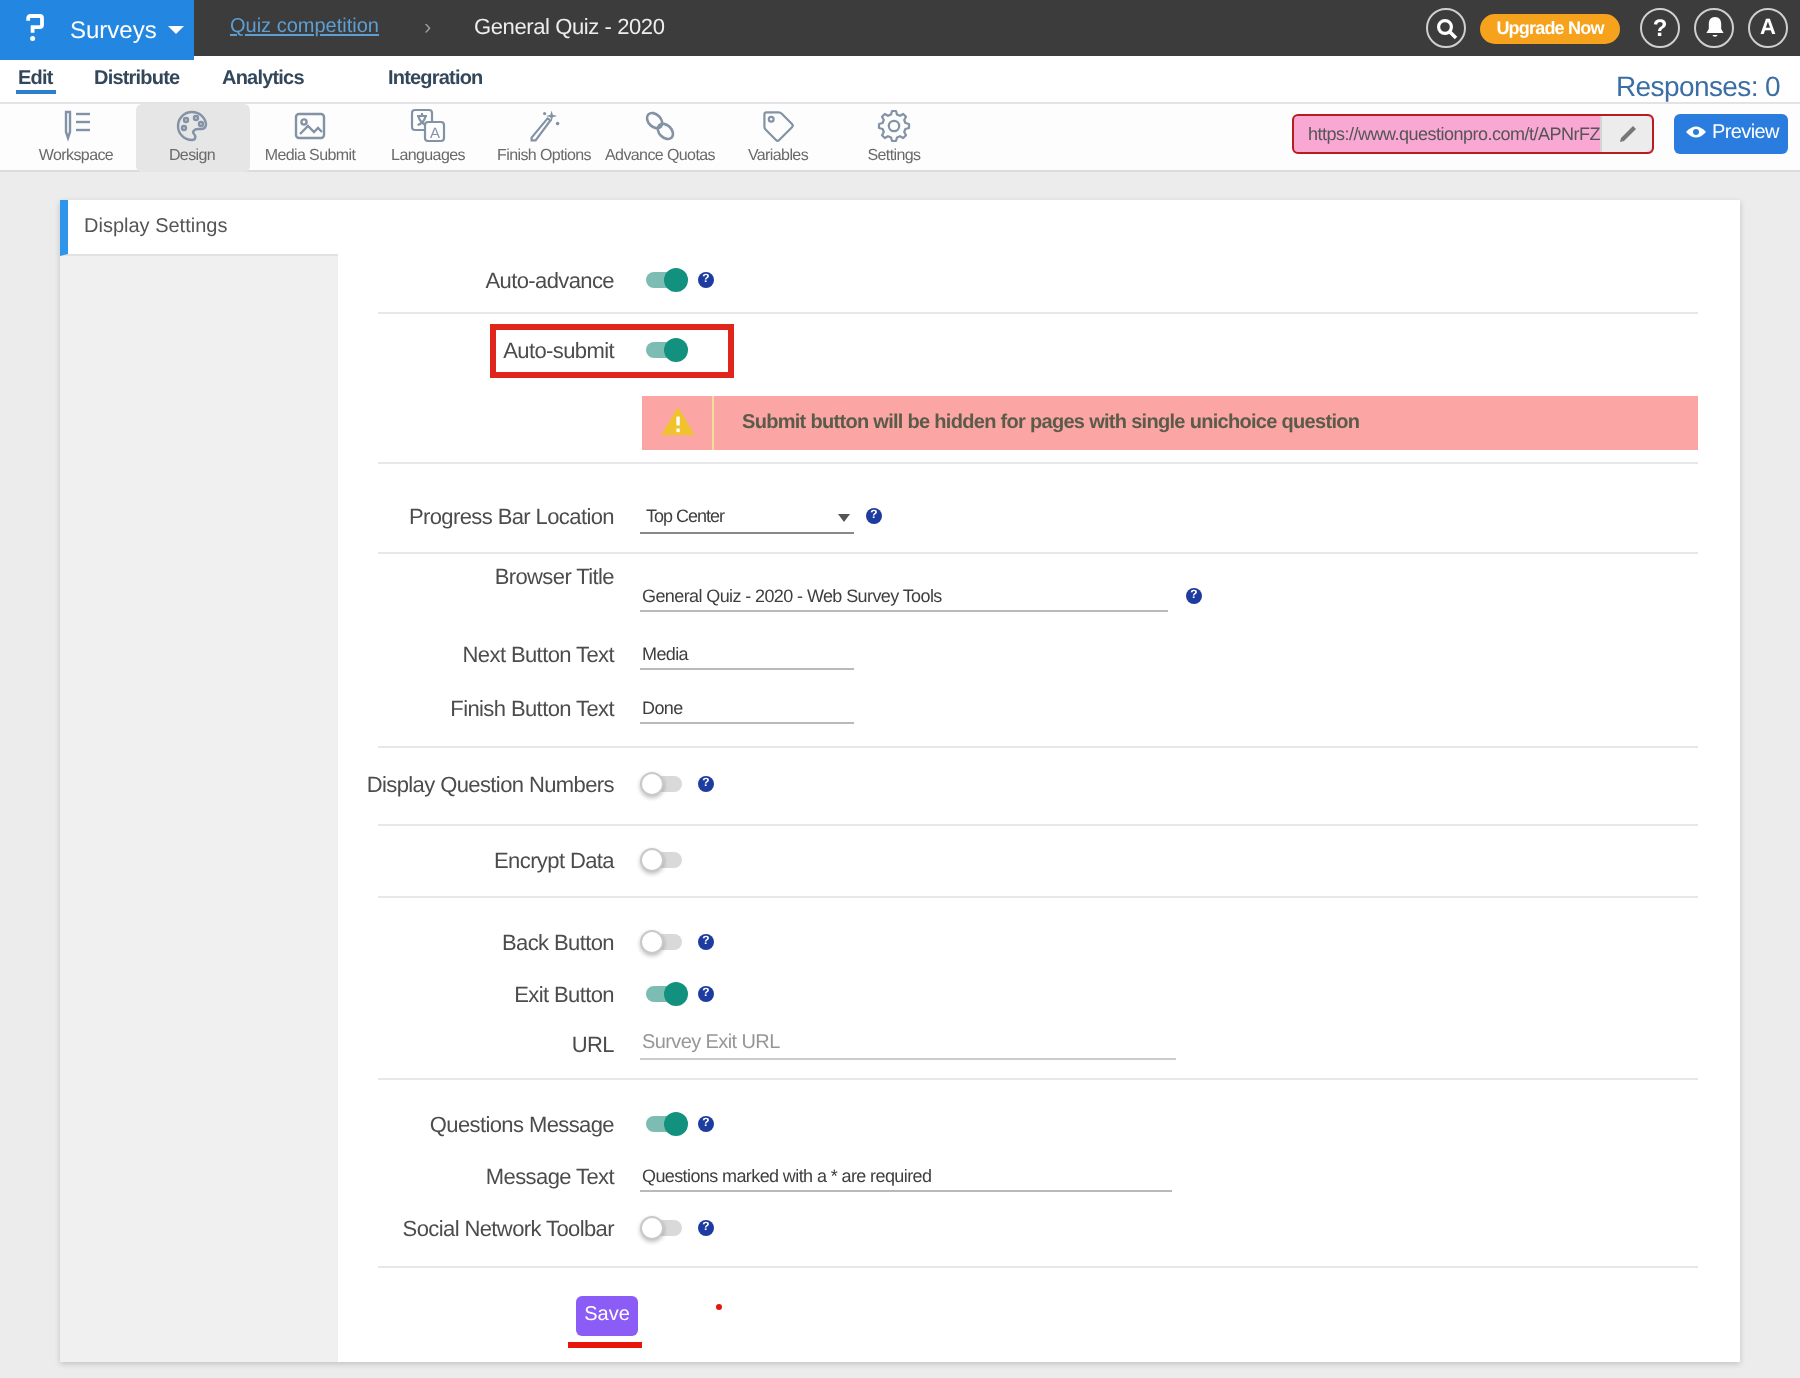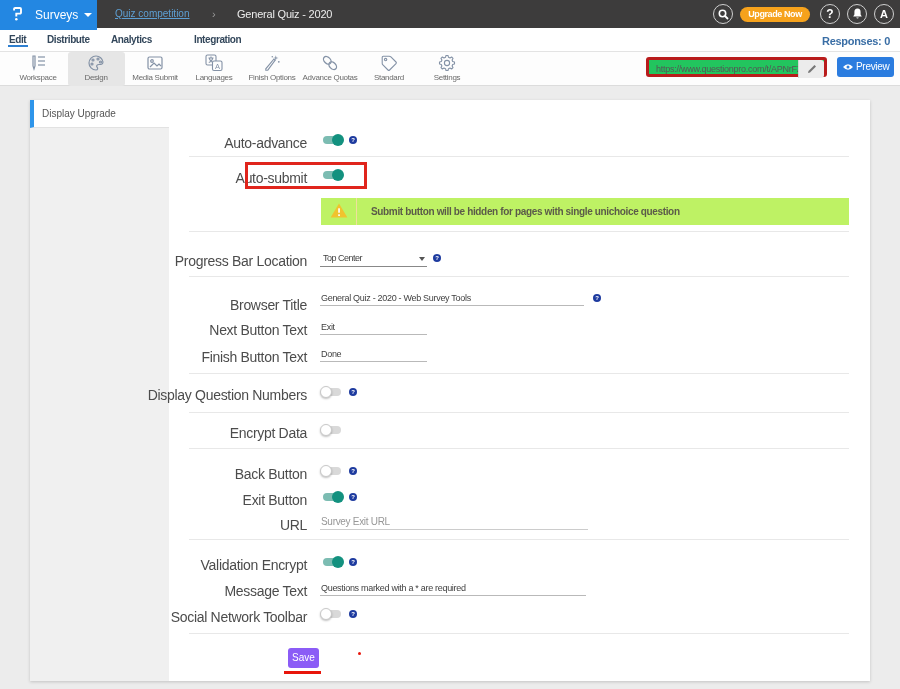--- a/index.html
+++ b/index.html
@@ -14,57 +14,57 @@
 #logo .caret { position:absolute; left:84px; top:13px; width:0; height:0; border-left:4px solid transparent; border-right:4px solid transparent; border-top:4px solid #fff; }
 .crumb1 { position:absolute; left:115px; top:8px; font-size:10px; color:#5d9fd3;text-decoration:underline; }
 .crumbsep { position:absolute; left:212px; top:8px; font-size:11px; color:#9b9b9b; }
 .crumb2 { position:absolute; left:237px; top:8px; font-size:11px; letter-spacing:-0.2px; color:#ededed; }
 .cicon { position:absolute; top:4px; width:20px; height:20px; border:1px solid #cfcfcf; border-radius:50%; color:#fff; text-align:center; }
 #upg { position:absolute; left:740px; top:7px; width:70px; height:15px; background:#f6a21c; border-radius:8px; color:#fff; font-size:9px; letter-spacing:-0.4px; font-weight:bold; text-align:center; line-height:15px; }
 
 
 #nav2 { position:absolute; left:0; top:28px; width:900px; height:24px; background:#fff; border-bottom:1px solid #e3e3e3; }
 #nav2 .it { position:absolute; top:6px; font-size:10px; font-weight:bold; letter-spacing:-0.4px; color:#33475b; }
-#nav2 .resp { position:absolute; right:10px; top:7px; font-size:11px; font-weight:bold; letter-spacing:-0.3px; color:#3a6ea5; }
+#nav2 .resp { position:absolute; right:10px; top:7px; font-size:14px; font-weight:normal; letter-spacing:-0.3px; color:#3a6ea5; }
 #editline { position:absolute; left:8px; top:17px; width:20px; height:2px; background:#2e7fd0; }
 
 
 #toolbar { position:absolute; left:0; top:52px; width:900px; height:34px; background:#fdfdfd; border-bottom:1px solid #dcdcdc; }
 .titem { position:absolute; top:0; height:34px; text-align:center; }
 .titem .lbl { position:absolute; top:21px; left:0; right:0; font-size:8px; letter-spacing:-0.3px; color:#6a6a6a; }
 .titem svg { position:absolute; top:2px; left:50%; margin-left:-9px; }
 #designbg { position:absolute; left:68px; top:0; width:57px; height:34px; background:#e6e6e6; border-radius:3px; }
-#urlbox { position:absolute; left:646px; top:5px; width:181px; height:20px; background:#22c55e; border:3px solid #b91c1c; border-radius:3px; font-size:9px; letter-spacing:-0.25px; color:#555; line-height:18px; padding-left:7px; }
+#urlbox { position:absolute; left:646px; top:5px; width:181px; height:20px; background:#f9a8d4; border:1px solid #b91c1c; border-radius:3px; font-size:9px; letter-spacing:-0.25px; color:#555; line-height:18px; padding-left:7px; }
 #urlbox .pen { position:absolute; right:0; top:0; width:26px; height:18px; background:#ececec; border-left:1px solid #d5d5d5; border-radius:0 3px 3px 0; text-align:center; }
 #preview { position:absolute; left:837px; top:5px; width:57px; height:20px; background:#2b7cdf; border-radius:3px; color:#fff; font-size:10px; letter-spacing:-0.3px; text-align:center; line-height:20px; }
 
 
 #card { position:absolute; left:30px; top:100px; width:840px; height:581px; background:#fff; box-shadow:0 1px 3px rgba(0,0,0,0.18); }
 #sidebar { position:absolute; left:0; top:0; width:139px; height:581px; background:#f0f0f0; }
 .sitem { position:relative; height:28px; line-height:28px; padding-left:12px; font-size:10px; color:#6e6e6e; border-bottom:1px solid #e2e2e2; background:#f4f4f4; }
 .sitem.act { background:#fff; color:#555; border-left:4px solid #2e95ea; padding-left:8px; }
 
 .sep { position:absolute; left:159px; width:660px; height:1px; background:#e8e8e8; }
-.flabel { position:absolute; font-size:14px; letter-spacing:-0.3px; color:#4c4c4c; text-align:right; width:200px; left:77px; }
+.flabel { position:absolute; font-size:11px; letter-spacing:-0.3px; color:#4c4c4c; text-align:right; width:200px; left:77px; }
 .inptxt { position:absolute; left:291px; font-size:9px; letter-spacing:-0.3px; color:#3f3f3f; }
 .underln { position:absolute; left:290px; height:1px; background:#b9b9b9; }
 
 
 .tgl { position:absolute; left:291px; width:22px; height:12px; }
 .tgl .track { position:absolute; left:2px; top:2px; width:18px; height:8px; border-radius:4px; }
 .tgl .knob { position:absolute; top:0; width:12px; height:12px; border-radius:50%; }
 .tgl.on .track { background:#7cbcb2; }
 .tgl.on .knob { right:-1px; background:#13917f; }
 .tgl.off .track { background:#d9d9d9; }
 .tgl.off .knob { left:-1px; background:#fff; border:1px solid #c9c9c9; box-shadow:0 1px 2px rgba(0,0,0,0.25); }
 
 .qm { position:absolute; width:8px; height:8px; border-radius:50%; background:#1e3b9f; color:#fff; font-size:6px; font-weight:bold; text-align:center; line-height:8px; }
 
 
-#warn { position:absolute; left:291px; top:98px; width:528px; height:27px; background:#bef264; }
+#warn { position:absolute; left:291px; top:98px; width:528px; height:27px; background:#fca5a5; }
 #warn .tri { position:absolute; left:9px; top:5px; }
 #warn .div { position:absolute; left:35px; top:0; width:1px; height:27px; background:#efdf9c; }
 #warn .txt { position:absolute; left:50px; top:8px; font-size:10px; letter-spacing:-0.35px; font-weight:bold; color:#5b5b49; }
 
 #redbox { position:absolute; left:215px; top:62px; width:122px; height:27px; border:3px solid #e0251c; }
 
 #savebtn { position:absolute; left:258px; top:548px; width:31px; height:20px; background:#8b5cf6; border-radius:3px; color:#fff; font-size:10px; text-align:center; line-height:20px; }
 #saveline { position:absolute; left:254px; top:571px; width:37px; height:3px; background:#e8150b; }
 #reddot { position:absolute; left:328px; top:552px; width:3px; height:3px; border-radius:50%; background:#e8150b; }
 </style>
@@ -157,41 +157,41 @@
           <ellipse cx="6.3" cy="6.3" rx="4.4" ry="3.1" transform="rotate(45 6.3 6.3)"></ellipse>
           <ellipse cx="11.7" cy="11.7" rx="4.4" ry="3.1" transform="rotate(45 11.7 11.7)"></ellipse>
         </svg>
         <div class="lbl">Advance Quotas</div>
       </div>
     <div class="titem" style="left:359px; width:60px;">
         <svg width="18" height="18" viewBox="0 0 18 18" fill="none" stroke="#8492a6" stroke-width="1.1">
           <path d="M3.2 2.2 L9.2 2.2 Q10.2 2.2 10.9 2.9 L16 8 Q16.8 8.8 16 9.6 L9.6 16 Q8.8 16.8 8 16 L2.9 10.9 Q2.2 10.2 2.2 9.2 L2.2 3.2 Q2.2 2.2 3.2 2.2 Z"></path>
           <circle cx="5.6" cy="5.6" r="1.2"></circle>
         </svg>
-        <div class="lbl">Standard</div>
+        <div class="lbl">Variables</div>
       </div>
     <div class="titem" style="left:417px; width:60px;">
         <svg width="18" height="18" viewBox="0 0 18 18" fill="none" stroke="#8492a6" stroke-width="1.1">
           <path d="M7.5 3.3 L8.0 1.5 L10.0 1.5 L10.5 3.3 L12.0 3.9 L13.6 3.0 L15.0 4.4 L14.1 6.0 L14.7 7.5 L16.5 8.0 L16.5 10.0 L14.7 10.5 L14.1 12.0 L15.0 13.6 L13.6 15.0 L12.0 14.1 L10.5 14.7 L10.0 16.5 L8.0 16.5 L7.5 14.7 L6.0 14.1 L4.4 15.0 L3.0 13.6 L3.9 12.0 L3.3 10.5 L1.5 10.0 L1.5 8.0 L3.3 7.5 L3.9 6.0 L3.0 4.4 L4.4 3.0 L6.0 3.9 Z" stroke-linejoin="round"></path>
           <circle cx="9" cy="9" r="2.6"></circle>
         </svg>
         <div class="lbl">Settings</div>
       </div>
     <div id="urlbox">https://www.questionpro.com/t/APNrFZ<div class="pen"><svg width="10" height="10" viewBox="0 0 10 10" style="margin-top:4px">
             <path d="M1 9 L1.5 7 L7.5 1 L9 2.5 L3 8.5 Z" fill="#777"></path>
           </svg></div></div>
     <div id="preview"><svg width="12" height="8" viewBox="0 0 12 8" style="vertical-align:-1px">
           <path d="M1 4 Q6 -1.5 11 4 Q6 9.5 1 4 Z" fill="#fff"></path>
           <circle cx="6" cy="4" r="1.5" fill="#2b7cdf"></circle>
         </svg> Preview</div>
   </div>
 
   <div id="card">
     <div id="sidebar">
-      <div class="sitem act">Display Upgrade</div>
+      <div class="sitem act">Display Settings</div>
     </div>
 
     <span class="flabel" style="top:35px;">Auto-advance</span>
     <div class="tgl on" style="top:34px;">
         <div class="track"></div>
         <div class="knob"></div>
       </div>
     <div class="qm" style="left:319px; top:36px;">?</div>
 
     <div class="sep" style="top:56px;"></div>
@@ -216,27 +216,27 @@
     <div class="sep" style="top:131px;"></div>
 
     <span class="flabel" style="top:153px;text-align:right;">Progress Bar Location</span>
     <span class="inptxt" style="left:293px; top:153px; letter-spacing:-0.5px;">Top Center</span>
     <div style="position:absolute; left:389px; top:157px; width:0; height:0; border-left:3.5px solid transparent; border-right:3.5px solid transparent; border-top:4px solid #555;"></div>
     <div class="underln" style="top:166px; width:107px; background:#888;"></div>
     <div class="qm" style="left:403px; top:154px;">?</div>
 
     <div class="sep" style="top:176px;"></div>
 
-    <span class="flabel" style="top:197px;">Browser Title</span>
+    <span class="flabel" style="top:183px;">Browser Title</span>
     <span class="inptxt" style="top:193px;">General Quiz - 2020 - Web Survey Tools</span>
     <div class="underln" style="top:205px; width:264px;"></div>
     <div class="qm" style="left:563px; top:194px;">?</div>
 
     <span class="flabel" style="top:222px;">Next Button Text</span>
-    <span class="inptxt" style="top:222px;">Exit</span>
+    <span class="inptxt" style="top:222px;">Media</span>
     <div class="underln" style="top:234px; width:107px;"></div>
 
     <span class="flabel" style="top:249px;">Finish Button Text</span>
     <span class="inptxt" style="top:249px;">Done</span>
     <div class="underln" style="top:261px; width:107px;"></div>
 
     <div class="sep" style="top:273px;"></div>
 
     <span class="flabel" style="top:287px;">Display Question Numbers</span>
     <div class="tgl off" style="top:286px;">
@@ -268,21 +268,21 @@
         <div class="knob"></div>
       </div>
     <div class="qm" style="left:319px; top:393px;">?</div>
 
     <span class="flabel" style="top:417px;">URL</span>
     <span class="inptxt" style="top:416px; font-size:10px; color:#979797;">Survey Exit URL</span>
     <div class="underln" style="top:429px; width:268px; background:#ccc;"></div>
 
     <div class="sep" style="top:439px;"></div>
 
-    <span class="flabel" style="top:457px;">Validation Encrypt</span>
+    <span class="flabel" style="top:457px;">Questions Message</span>
     <div class="tgl on" style="top:456px;">
         <div class="track"></div>
         <div class="knob"></div>
       </div>
     <div class="qm" style="left:319px; top:458px;">?</div>
 
     <span class="flabel" style="top:483px;">Message Text</span>
     <span class="inptxt" style="top:483px;">Questions marked with a * are required</span>
     <div class="underln" style="top:495px; width:266px;"></div>
 

